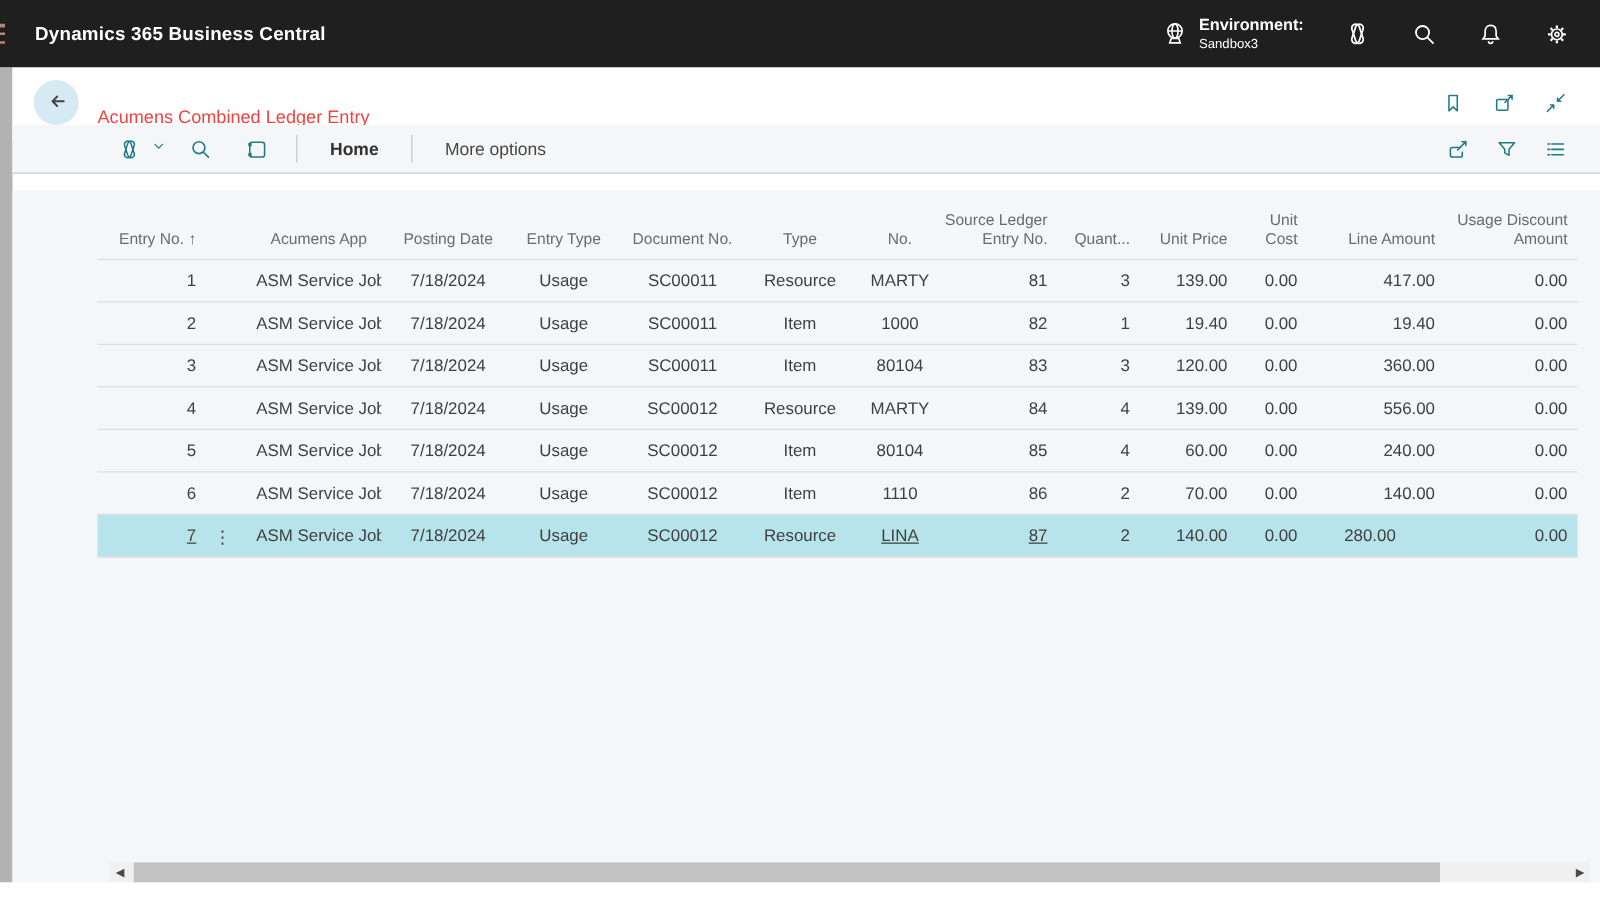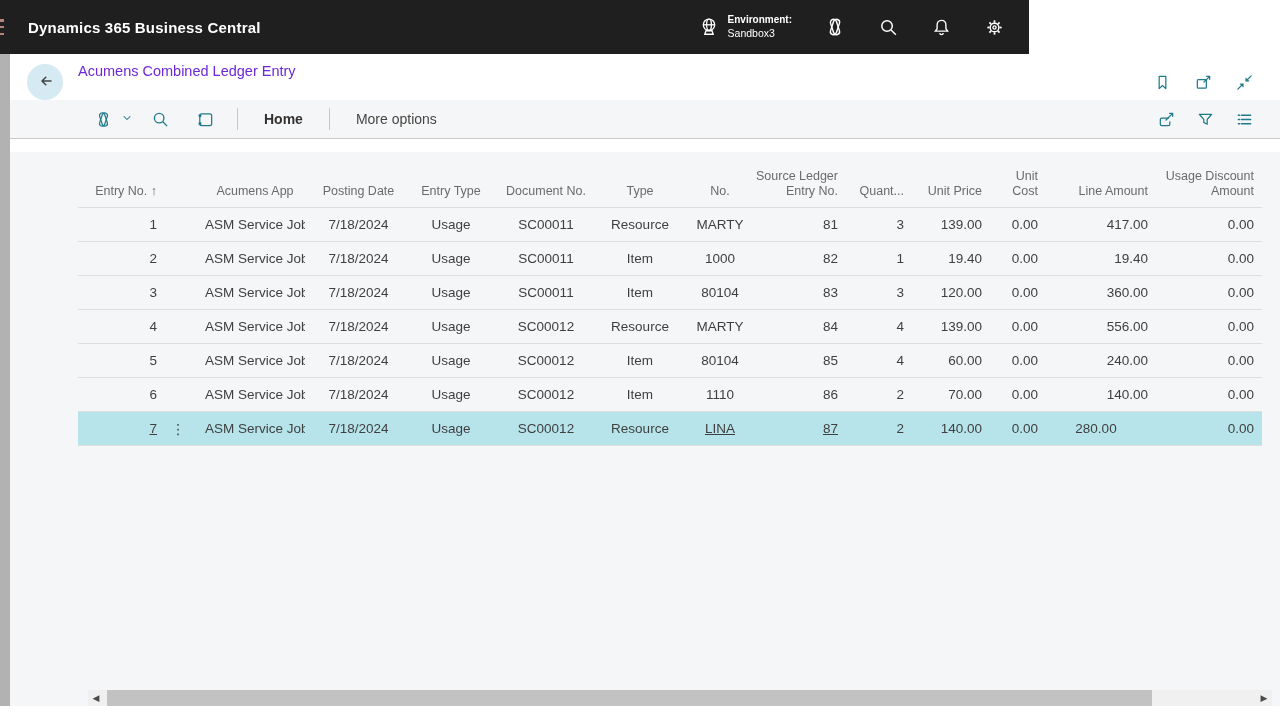--- a/index.html
+++ b/index.html
@@ -6,43 +6,43 @@
   html,body { width:1280px; height:720px; overflow:hidden;
     font-family:"Liberation Sans", sans-serif; background:#ffffff; }
 
   :root{
     --topbar-bg:#1f1f1f; --accent:#1f7a8a; --selection:#b7e4ea;
     --content-bg:#f5f6f7; --back-bg:#d6eaf3; --text-dark:#3f3f3f;
     --text-muted:#6b6b6b; --row-border:#dedede; --divider:#c9c9c9;
   }
 
   
-  .topbar{ position:absolute; left:0; top:0; width:1029px; height:54px;
+  .topbar{ position:absolute; left:0; top:0; width:1280px; height:54px;
     background:var(--topbar-bg); color:#fff; display:flex; align-items:center; }
   .menu-partial{ position:absolute; left:-4px; top:19px; width:8px; height:16px;
     display:flex; flex-direction:column; justify-content:space-between; }
   .menu-partial span{ display:block; height:2.5px; width:8px; background:#b2847b; }
   .app-title{ font-size:15px; font-weight:bold; margin-left:28px; letter-spacing:.2px; cursor:pointer;}
   .topbar-right{ position:absolute; right:12px; top:0; height:54px; display:flex; align-items:center; gap:8px; }
   .tb-btn{ background:none; border:none; color:#fff; height:54px; display:flex;
     align-items:center; justify-content:center; padding:0 12px; cursor:pointer; }
   .env-btn{ gap:8px; }
   .env-text{ display:flex; flex-direction:column; text-align:left; line-height:1.25; }
-  .env-text .l1{ font-size:10px; font-weight:bold; }
+  .env-text .l1{ font-size:13px; font-weight:bold; }
   .env-text .l2{ font-size:10.5px; }
   .tb-btn svg{ display:block; }
 
   
   .left-strip{ position:absolute; left:0; top:54px; width:10px; height:652px; background:#b2b2b2; }
 
   
   .page-header{ position:absolute; left:10px; top:54px; width:1270px; height:58px; background:#fff; }
   .back-btn{ position:absolute; left:17px; top:10px; width:36px; height:36px; border-radius:50%;
     background:var(--back-bg); border:none; color:#444; display:flex; align-items:center; justify-content:center; cursor:pointer; }
-  .page-title{ position:absolute; left:68px; top:9px; font-size:14.5px; color:#6d28d9; }
+  .page-title{ position:absolute; left:68px; top:32px; font-size:14.5px; color:#ef4444; }
   .ph-icons{ position:absolute; right:22px; top:15px; display:flex; gap:14px; color:var(--accent); }
   .icon-btn{ background:none; border:none; color:var(--accent); padding:4px; cursor:pointer; }
   .icon-btn svg{ display:block; }
 
   
   .action-bar{ position:absolute; left:10px; top:100px; width:1270px; height:39px;
     background:var(--content-bg); border-bottom:1px solid var(--divider);
     display:flex; align-items:center; }
   .ab-left{ display:flex; align-items:center; margin-left:80px; gap:4px; }
   .ab-divider{ width:1px; height:22px; background:#c8c8c8; margin:0 14px; }

